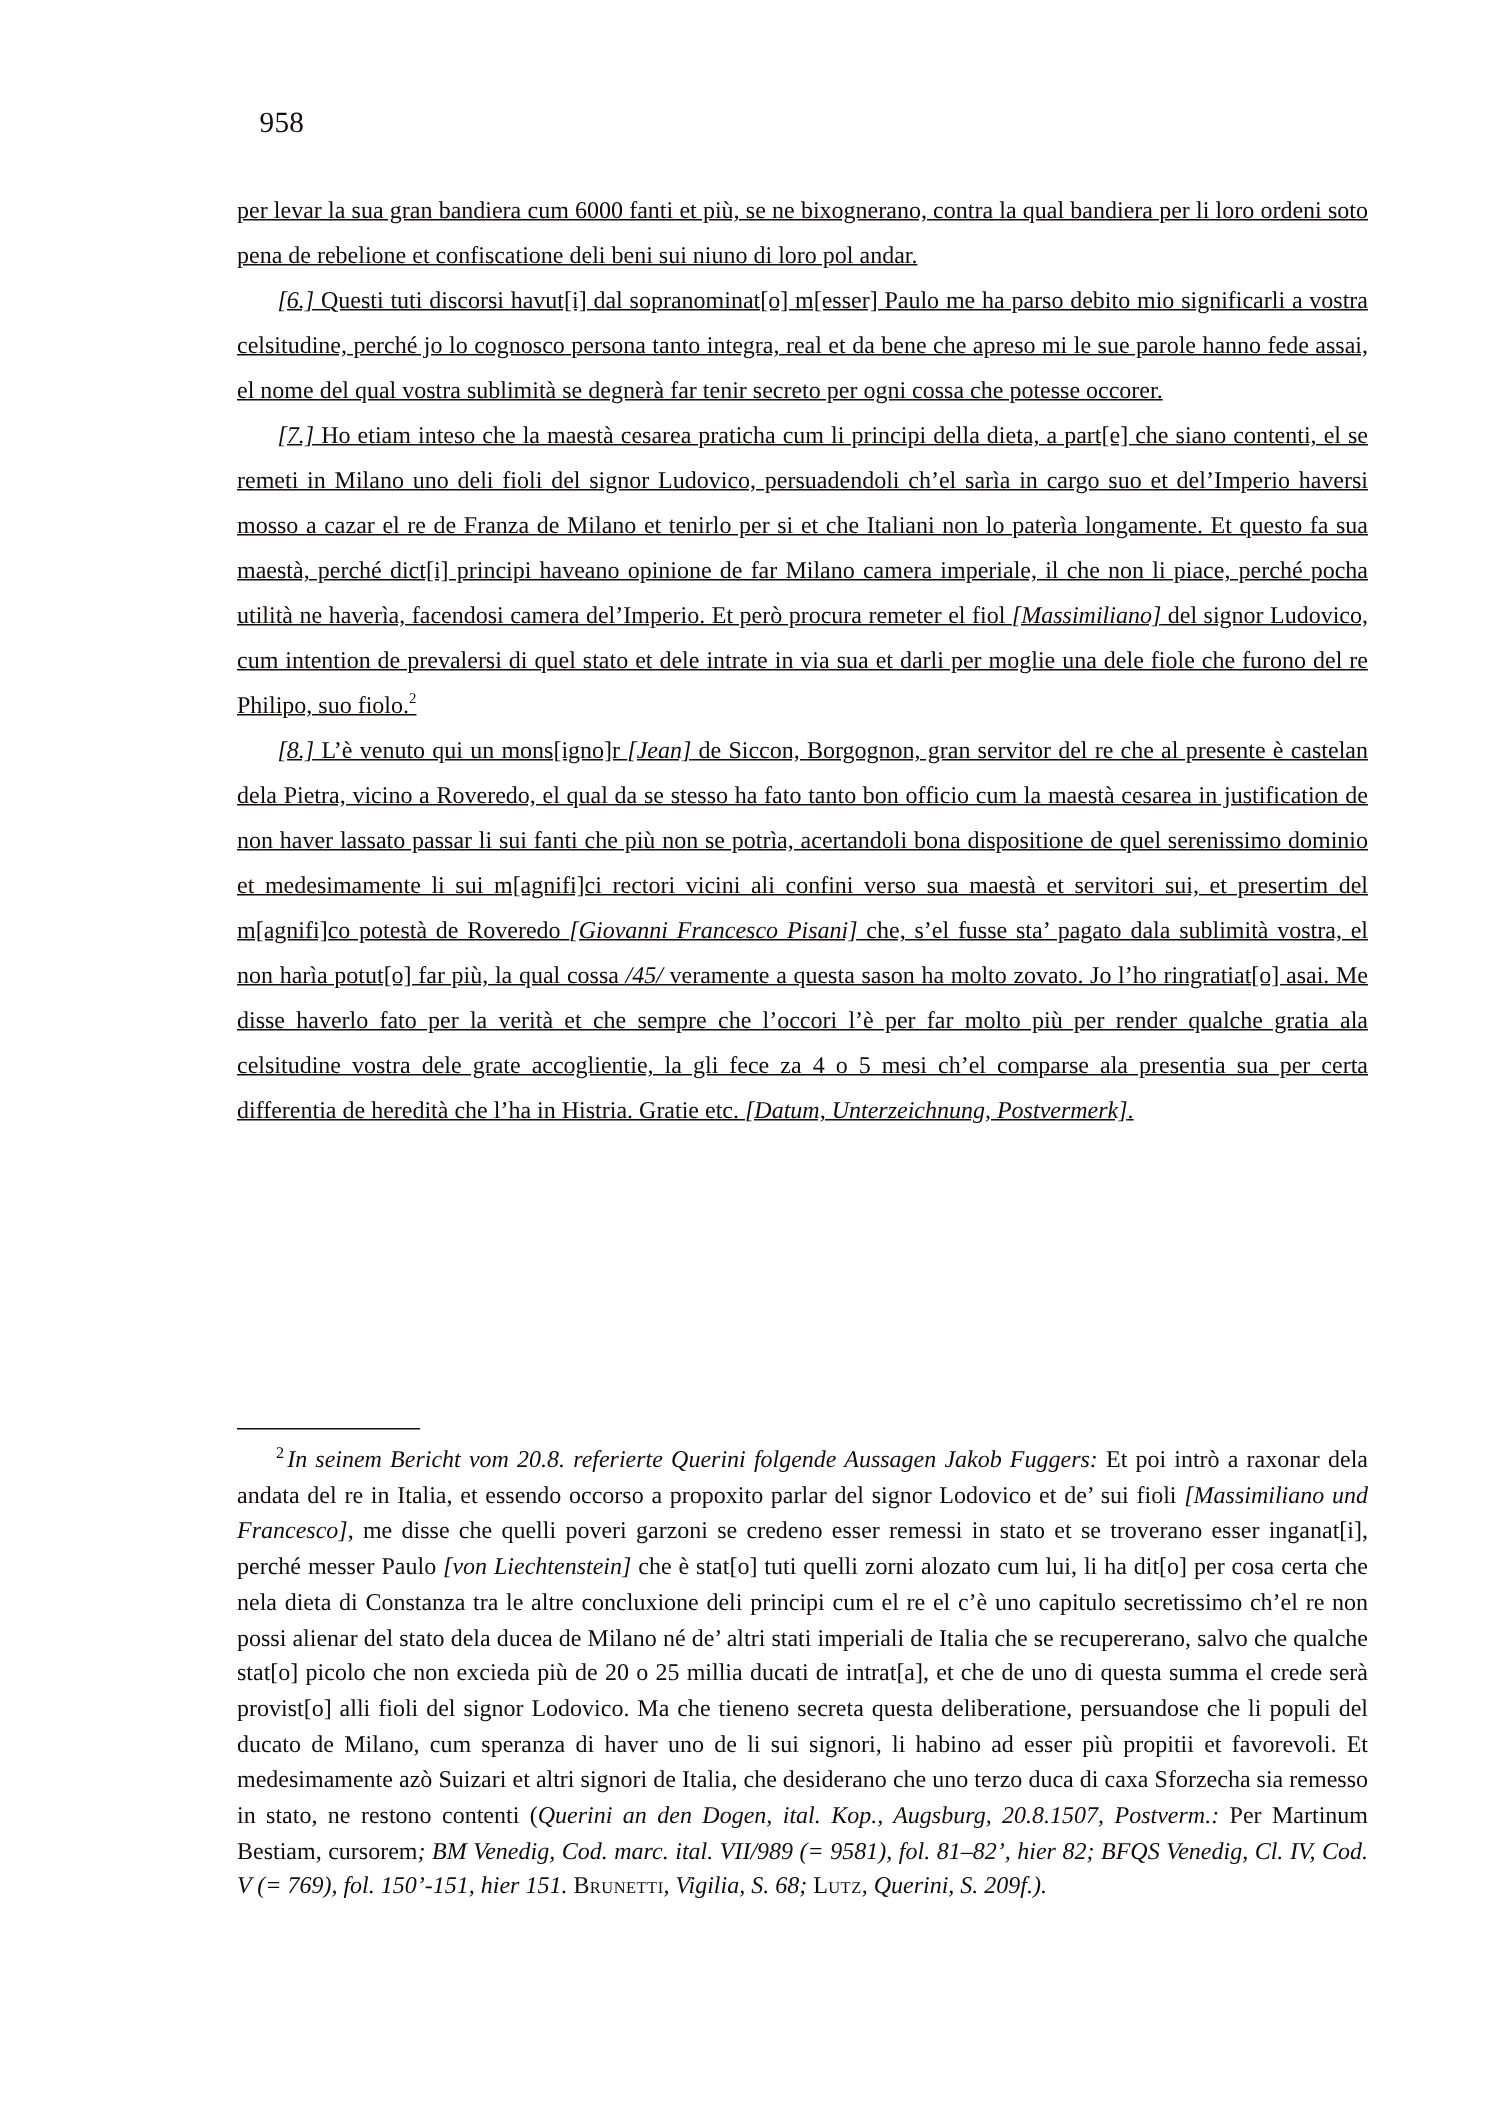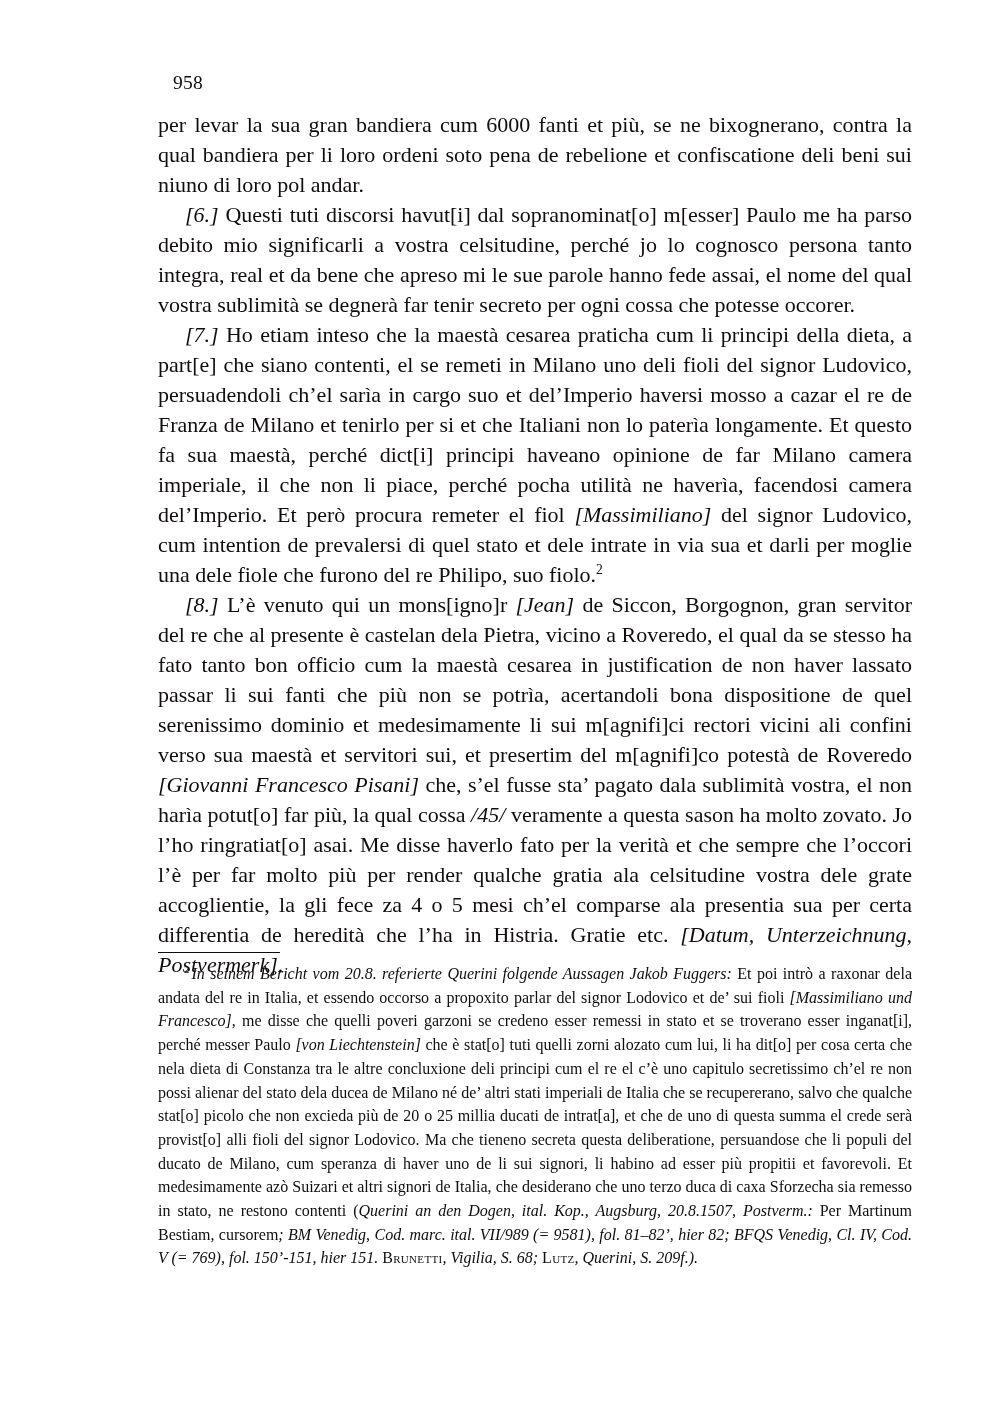--- a/index.html
+++ b/index.html
@@ -47,26 +47,27 @@
     right: 0;
     top: 1px;
     text-align: center;
     font-size: 17.5px;
     letter-spacing: 0.15px;
     padding-left: 50px;
   }
 
   
   .body-block {
-    margin-top: 4px;
-    font-size: 22px;
+    margin-top: 20px;
+    font-size: 16px;
     line-height: 30.0px;
     text-align: justify;
     text-justify: inter-word;
     hyphens: none;
+    text-decoration: underline;
   }
   .body-block p {
     margin: 0;
   }
   .body-block p.indented {
     text-indent: 27px;
   }
   .body-block p.flush {
     text-indent: 0;
   }

